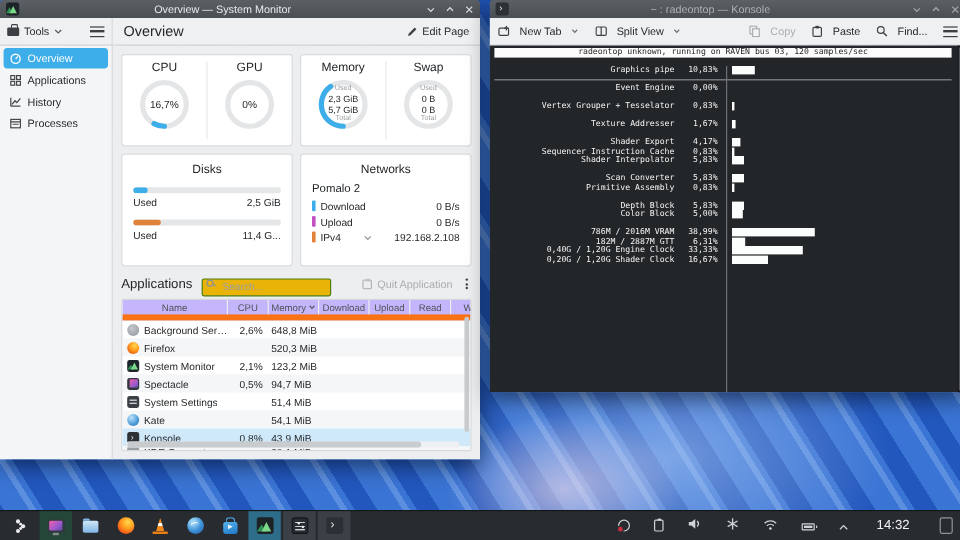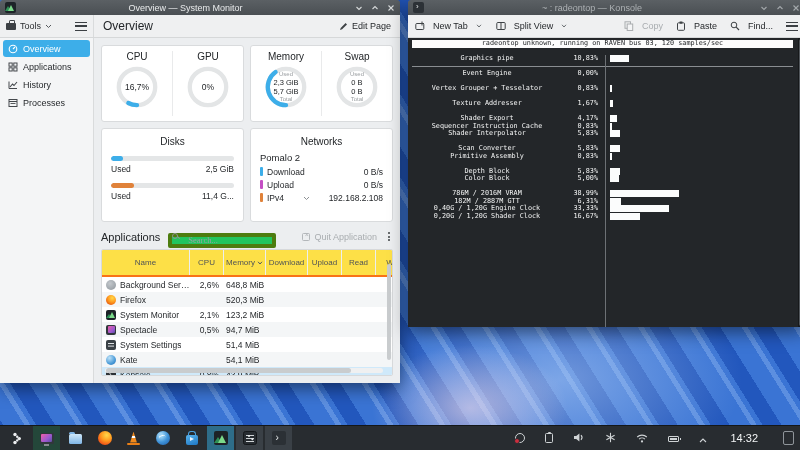--- a/index.html
+++ b/index.html
@@ -63,32 +63,32 @@
 .net-dev{font-size:9.5px;margin:5px 0 2px;color:#232629}
 .net-row{display:flex;align-items:center;gap:4px;height:13px;font-size:8.5px;color:#26292c}
 .chip{width:3px;height:9px;border-radius:1px;flex:0 0 auto}
 .net-mid{flex:1;text-align:center;color:#8d9194}
 .net-val{white-space:nowrap}
 
 .apps{flex:1;display:flex;flex-direction:column;min-height:0}
 .apps-head{display:flex;align-items:center;gap:8px;margin:1px 0 5px}
 .apps-title{font-size:11px;color:#232629}
 .search{position:relative;width:108px;height:15px}
-.search input{width:100%;height:100%;border:4px solid #4d7c0f;border-radius:2px;font-size:8.5px;padding:0 3px 0 16px;color:#55595c;background:#22c55e;outline:none;font-family:Liberation Serif, serif}
+.search input{width:100%;height:100%;border:1px solid #4d7c0f;border-radius:2px;font-size:8.5px;padding:0 3px 0 16px;color:#55595c;background:#eab308;outline:none;font-family:Liberation Sans, sans-serif}
 .search input::placeholder{color:#9aa0a4}
 .mag{width:6px;height:6px;border:1.2px solid #8f9396;border-radius:50%;position:relative;display:inline-block}
 .mag::after{content:"";position:absolute;width:3.2px;height:1.2px;background:#8f9396;transform:rotate(45deg);right:-2.6px;bottom:-0.8px}
 .search .mag{position:absolute;left:4px;top:3.5px}
 .quit{display:flex;align-items:center;gap:4px;font-size:9px;color:#a9adb0}
 .quit-ic{width:8px;height:8px;border:1px solid #b3b7ba;border-radius:1.5px;position:relative}
 .quit-ic::after{content:"×";position:absolute;left:1.2px;top:-2.4px;font-size:7px;color:#b3b7ba}
 .kebab{display:flex;flex-direction:column;gap:1.5px;padding:0 3px}
 .kebab i{width:2px;height:2px;border-radius:50%;background:#3e4245}
 .table{flex:1;position:relative;background:#fff;border:1px solid #d7d9db;border-radius:2px;overflow:hidden}
-.thead{display:flex;height:27px;border-bottom:2px solid #f97316;font-size:8px;color:#505456;background:#fde047}
+.thead{display:flex;height:17px;border-bottom:5px solid #f97316;font-size:8px;color:#505456;background:#c4b5fd}
 .th{display:flex;align-items:center;justify-content:center;gap:2px;border-right:1px solid #eceeef;flex:0 0 auto}
 .w-name{width:88px}.w-cpu{width:34px}.w-mem{width:42px}.w-dl{width:42px}.w-ul{width:34px}.w-rd{width:34px}.w-wr{width:40px}
 .trow{display:flex;height:15px;align-items:center;font-size:8.5px;color:#26292c}
 .trow.alt{background:#f4f6f7}
 .trow.sel{background:#cfe9fa}
 .trow.clip{height:6px;overflow:hidden;align-items:flex-start}
 .tc{flex:0 0 auto}
 .c-name{width:88px;display:flex;align-items:center;gap:4px;padding-left:4px;overflow:hidden;white-space:nowrap}
 .nm{overflow:hidden;text-overflow:ellipsis;white-space:nowrap}
 .c-cpu{width:34px;text-align:right;padding-right:5px}
@@ -113,21 +113,21 @@
 .hscroll i{position:absolute;left:1px;top:0;bottom:0;width:88%;background:#c9ccce;border-radius:2.5px}
 
 .ktb{padding:0 7px}
 .kbtn{display:flex;align-items:center;gap:8px;margin-right:14px;color:#26292c}
 .kbtn.dis{color:#a9adb0}
 .kbtn svg{display:block}
 .kright{margin-left:auto;display:flex;align-items:center;gap:13px}
 .terminal{flex:1;background:#232629;position:relative;font-family:"DejaVu Sans Mono",monospace;font-size:6.8px;line-height:7.5px;color:#f4f5f5;padding:2px 0 0 4px;min-height:0}
 .trm-head{height:7.5px;background:#fcfcfc;color:#1d2023;text-align:center;margin-right:12px;overflow:hidden;white-space:nowrap}
 .trm-row{height:7.5px;position:relative;display:flex;white-space:pre}
-.trm-l{width:150px;text-align:center;flex:0 0 auto}
+.trm-l{width:150px;text-align:right;flex:0 0 auto}
 .trm-v{width:36px;text-align:right;flex:0 0 auto}
 .trm-b{position:absolute;left:198px;top:.3px;height:7px;background:#fbfcfc}
 .trm-sep::before{content:"";position:absolute;left:0;right:12px;top:3.4px;height:1px;background:#898d91}
 .vline{position:absolute;left:197px;top:17px;width:1px;height:321px;background:#6d7175}
 .kscroll{position:absolute;right:0;top:0;bottom:0;width:7px;background:#17191b}
 .kscroll i{position:absolute;left:1px;right:1px;top:1px;bottom:1px;background:#51565b;border-radius:2px}
 
 .taskbar{position:absolute;left:0;right:0;bottom:0;height:25px;background:#282c30;border-top:1px solid #141719;display:flex;align-items:center;padding:0 4px;gap:2px;z-index:3}
 .launcher,.task{width:27px;height:25px;display:flex;align-items:center;justify-content:center;flex:0 0 auto}
 .task.open{background:#3a4046}

